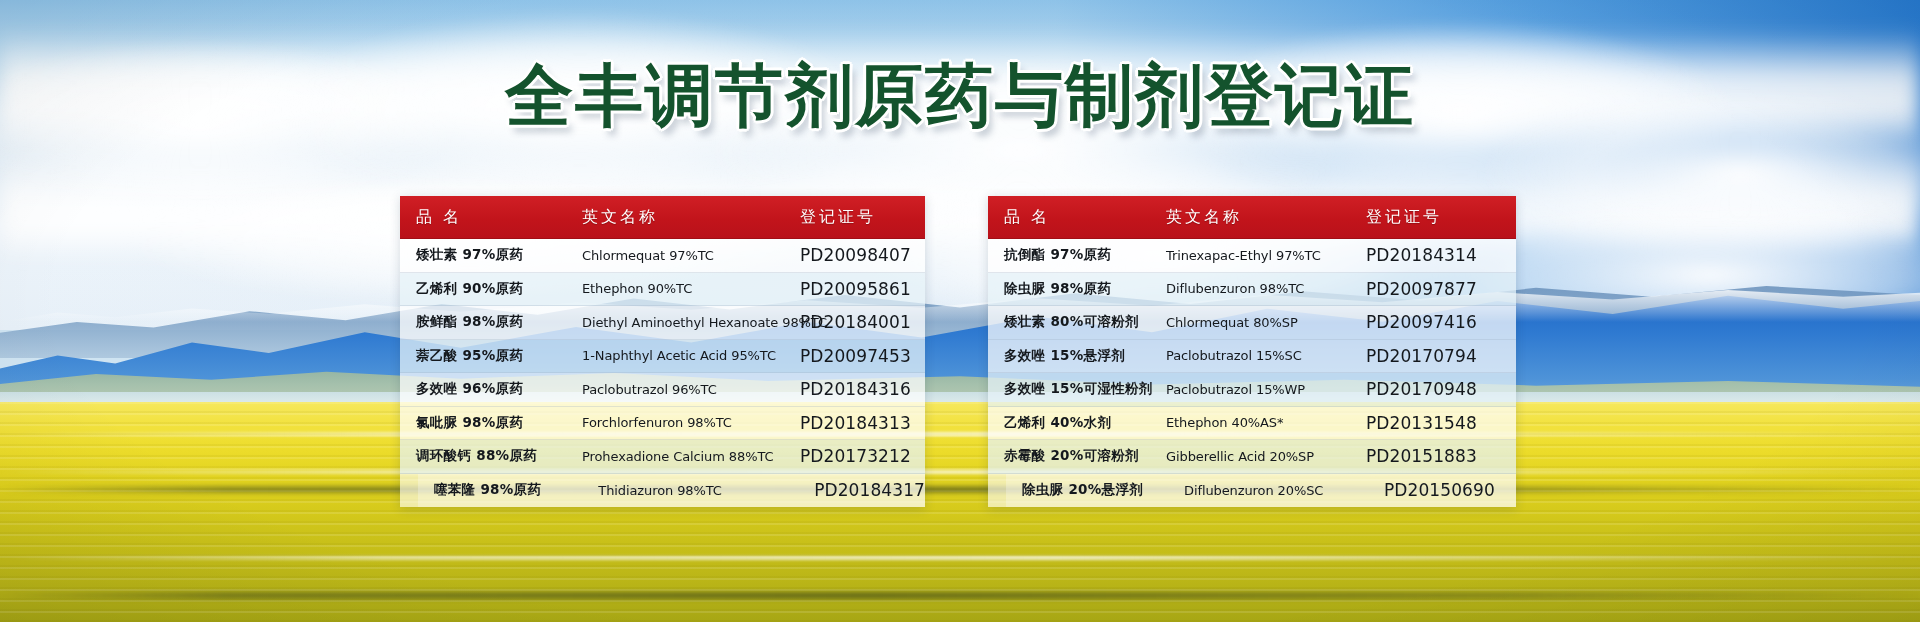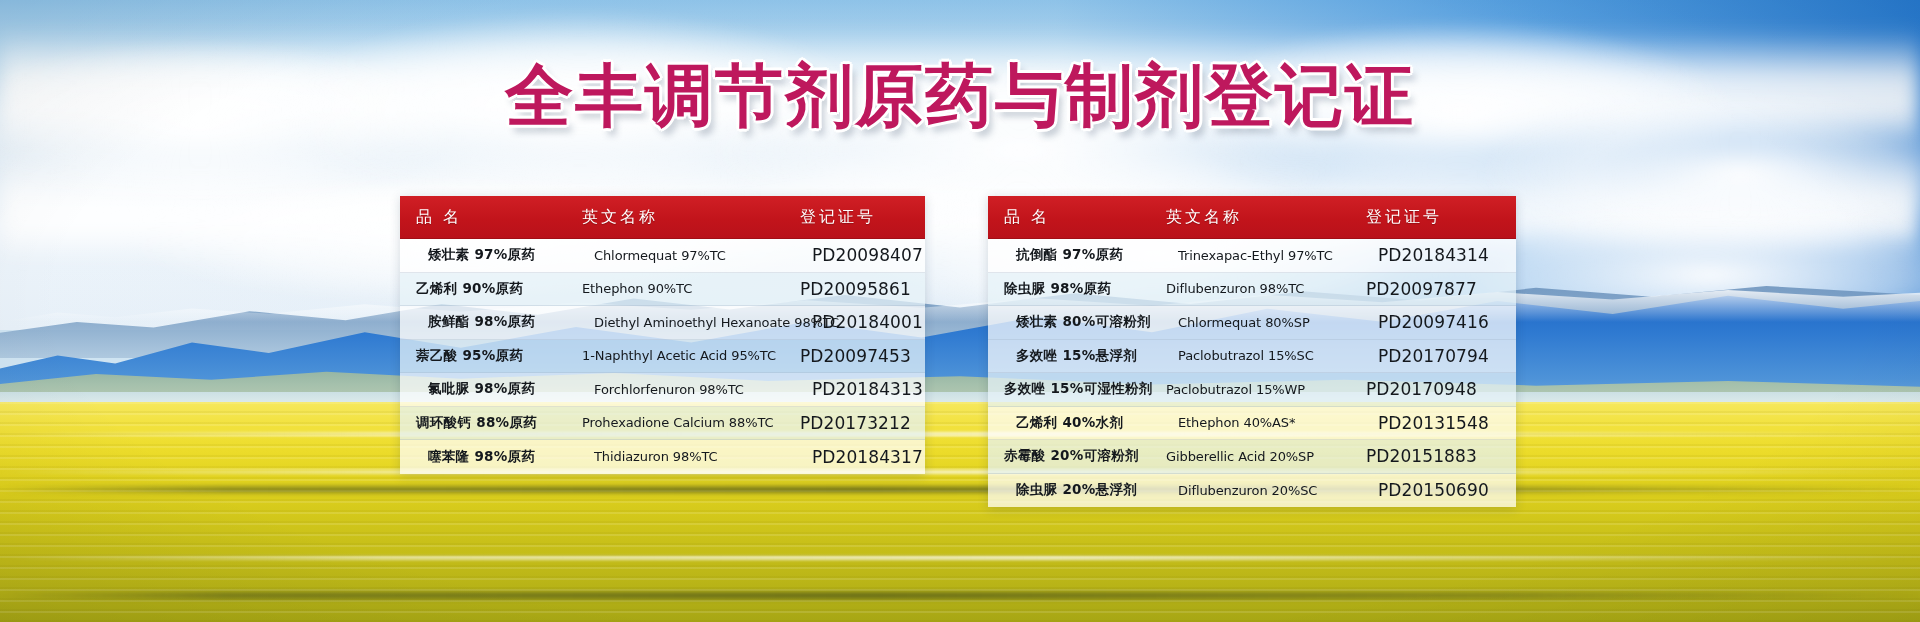--- a/index.html
+++ b/index.html
@@ -89,21 +89,21 @@
     background:radial-gradient(ellipse 78% 90% at 50% 48%, rgba(0,0,0,0) 60%, rgba(0,0,0,0.10) 100%);
     pointer-events:none;
   }
 
   
   #title{
     position:absolute; left:0; top:62px; width:1920px;
     text-align:center;
     font-size:68px; line-height:1.0; font-weight:bold;
     letter-spacing:2px;
-    color:#be185d;
+    color:#14532d;
     font-family:"DejaVu Sans","Liberation Sans",sans-serif;
     text-shadow:
       -2px -2px 0 #ffffff,  2px -2px 0 #ffffff,
       -2px  2px 0 #ffffff,  2px  2px 0 #ffffff,
       -3px  0   0 #ffffff,  3px  0   0 #ffffff,
        0   -3px 0 #ffffff,  0    3px 0 #ffffff,
        5px  7px 7px rgba(40,60,90,0.28);
     white-space:nowrap;
   }
 
@@ -126,22 +126,22 @@
     color:#ffffff; font-weight:normal; font-size:16px; letter-spacing:3px;
     font-family:"DejaVu Sans","Liberation Sans",sans-serif;
     text-shadow:0 1px 1px rgba(0,0,0,.25);
   }
 
   .trow{
     display:flex; align-items:center;
     height:33.5px;
     border-bottom:1px solid rgba(160,175,195,0.30);
   }
-  .trow:last-child{ border-bottom:none; }
-  .trow.alt{ background:rgba(255,255,255,0.28);padding-left:12px; }
+  .trow:last-child{ border-bottom:none;margin-left:18px; }
+  .trow.alt{ background:rgba(255,255,255,0.28); }
   .trow.tint{ background:rgba(195,225,240,0.30); }
 
   .c-name{ width:182px; padding-left:16px; }
   .c-eng { width:218px; }
   .c-reg { width:auto; flex:1; }
 
   #table-right .c-name{ width:178px; padding-left:16px; }
   #table-right .c-eng { width:200px; }
 
   .cell{
@@ -209,20 +209,25 @@
         <div class="cell name c-name">胺鲜酯 98%原药</div>
         <div class="cell eng c-eng">Diethyl Aminoethyl Hexanoate 98%TC</div>
         <div class="cell reg c-reg">PD20184001</div>
       </div>
       <div class="trow tint">
         <div class="cell name c-name">萘乙酸 95%原药</div>
         <div class="cell eng c-eng">1-Naphthyl Acetic Acid 95%TC</div>
         <div class="cell reg c-reg">PD20097453</div>
       </div>
       <div class="trow alt">
+        <div class="cell name c-name">多效唑 96%原药</div>
+        <div class="cell eng c-eng">Paclobutrazol 96%TC</div>
+        <div class="cell reg c-reg">PD20184316</div>
+      </div>
+      <div class="trow alt">
         <div class="cell name c-name">氯吡脲 98%原药</div>
         <div class="cell eng c-eng">Forchlorfenuron 98%TC</div>
         <div class="cell reg c-reg">PD20184313</div>
       </div>
       <div class="trow tint">
         <div class="cell name c-name">调环酸钙 88%原药</div>
         <div class="cell eng c-eng">Prohexadione Calcium 88%TC</div>
         <div class="cell reg c-reg">PD20173212</div>
       </div>
       <div class="trow alt">

